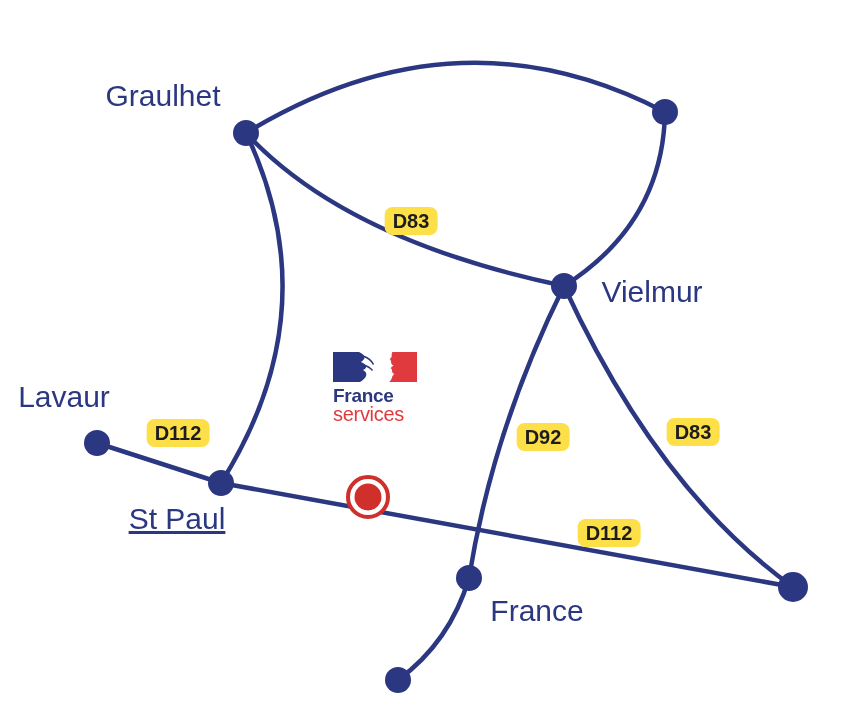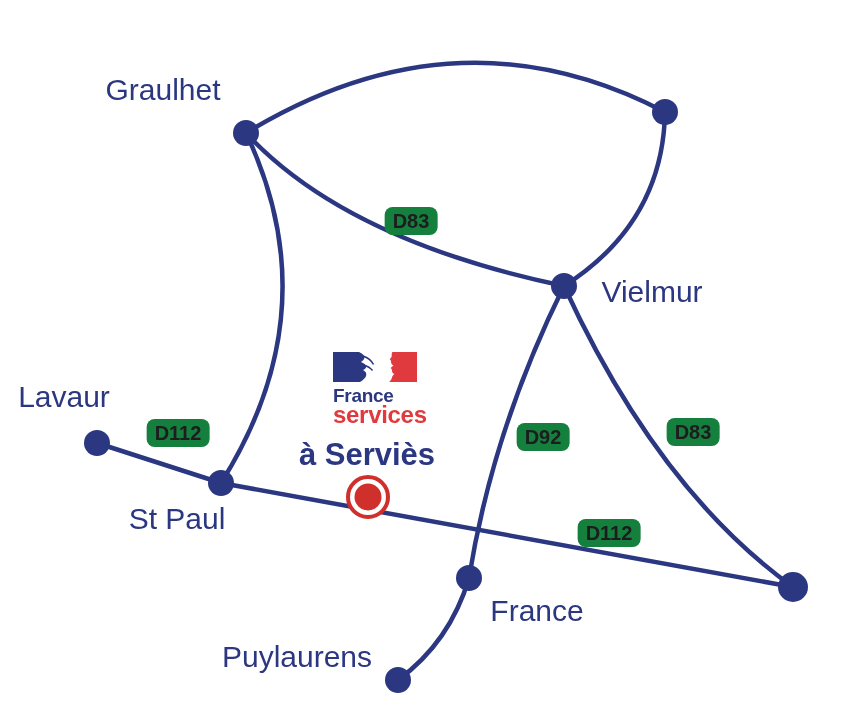--- a/index.html
+++ b/index.html
@@ -14,33 +14,33 @@
   .town-label{
     position:absolute;
     transform:translateX(-50%);
     color:#2B3780;
     font-size:30px;
     line-height:31px;
     white-space:nowrap;
     text-align:center;
     font-weight:400;
   }
-  .town-label.two-line{text-align:center;}
+  .town-label.two-line{text-align:center;text-decoration:underline;}
   .dest-label{
     position:absolute;
     transform:translateX(-50%);
     color:#2B3780;
     font-size:31px;
     font-weight:700;
     white-space:nowrap;
   }
   .road-badge{
     position:absolute;
     transform:translate(-50%,-50%);
-    background:#15803d;
+    background:#fde047;
     color:#1D1D1F;
     font-size:20px;
     font-weight:700;
     line-height:20px;
     padding:4px 8px;
     border-radius:8px;
     white-space:nowrap;
   }
   .logo-block{
     position:absolute;
@@ -48,21 +48,21 @@
     width:110px;
     display:flex;
     flex-direction:column;
     align-items:flex-start;
   }
   .logo-mark{display:block;margin-bottom:4px;}
   .logo-line1{
     color:#2B3780;font-size:19px;font-weight:700;line-height:19px;letter-spacing:-0.3px;
   }
   .logo-line2{
-    color:#E0393E;font-size:24px;font-weight:700;line-height:19px;letter-spacing:-0.3px;
+    color:#E0393E;font-size:20px;font-weight:400;line-height:19px;letter-spacing:-0.3px;
   }
 </style>
 </head>
 <body>
 
 <div class="map-canvas">
 
   <svg class="roads-svg" width="860" height="701" viewBox="0 0 860 701">
     <g fill="none" stroke-width="4.5" stroke-linecap="round" stroke-linejoin="round" stroke="#2B3780">
       <path d="M246 133 Q458 4 665 112"></path>
@@ -85,30 +85,28 @@
       <circle cx="665" cy="112" r="13"></circle>
       <circle cx="564" cy="286" r="13"></circle>
       <circle cx="97" cy="443" r="13"></circle>
       <circle cx="221" cy="483" r="13"></circle>
       <circle cx="469" cy="578" r="13"></circle>
       <circle cx="398" cy="680" r="13"></circle>
       <circle cx="793" cy="587" r="15"></circle>
     </g>
   </svg>
 
-  <div class="town-label" style="left:163px;top:74px">Graulhet</div>
+  <div class="town-label" style="left:163px;top:80px">Graulhet</div>
   <div class="town-label" style="left:652px;top:276px">Vielmur</div>
   <div class="town-label" style="left:64px;top:381px">Lavaur</div>
   <div class="town-label two-line" style="left:177px;top:503px">
     <div>St Paul</div>
   </div>
   <div class="town-label" style="left:537px;top:595px">France</div>
-  <div class="town-label" style="left:297px;top:641px">Puylaurens</div>
 
-  <div class="dest-label" style="left:367px;top:437px">à Serviès</div>
 
   <div class="road-badge" style="left:411px;top:221px">D83</div>
   <div class="road-badge" style="left:178px;top:433px">D112</div>
   <div class="road-badge" style="left:543px;top:437px">D92</div>
   <div class="road-badge" style="left:693px;top:432px">D83</div>
   <div class="road-badge" style="left:609px;top:533px">D112</div>
 
   <div class="logo-block">
     <svg class="logo-mark" width="84" height="30" viewBox="0 0 84 30">
       <path d="M0 0 H26 C33 3 33 7 28 10 C34 12.5 35 16 30 18 C35.5 21 34 26 27 30 H0 Z" fill="#2B3780"></path>

